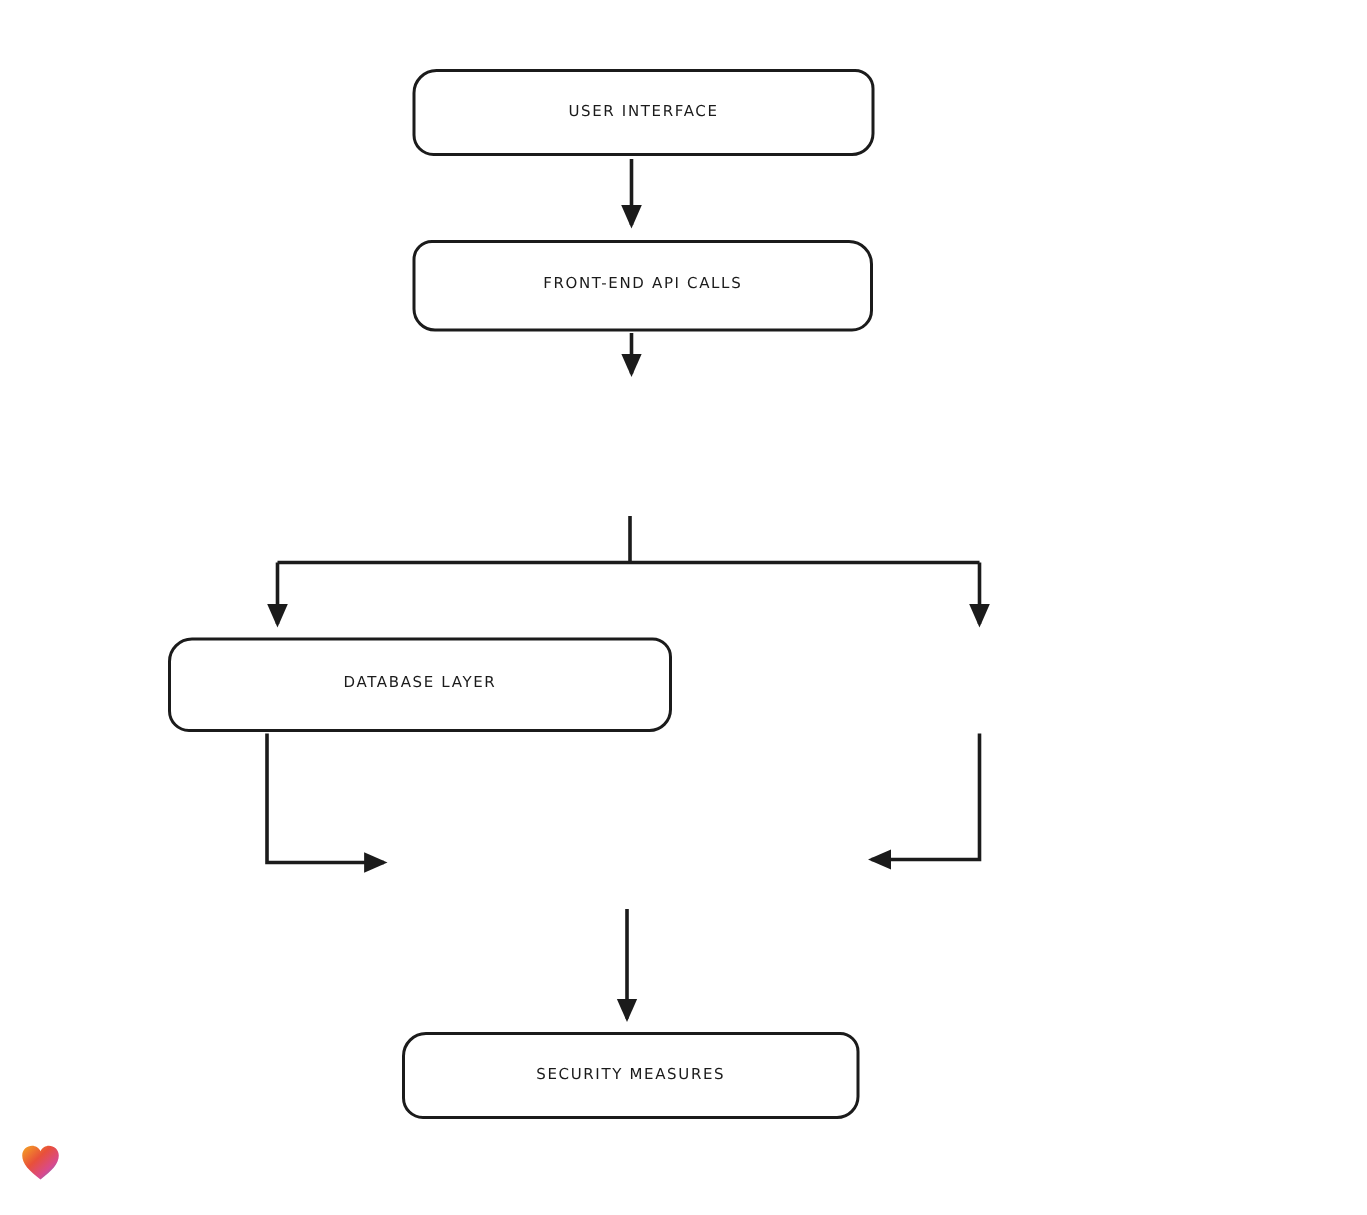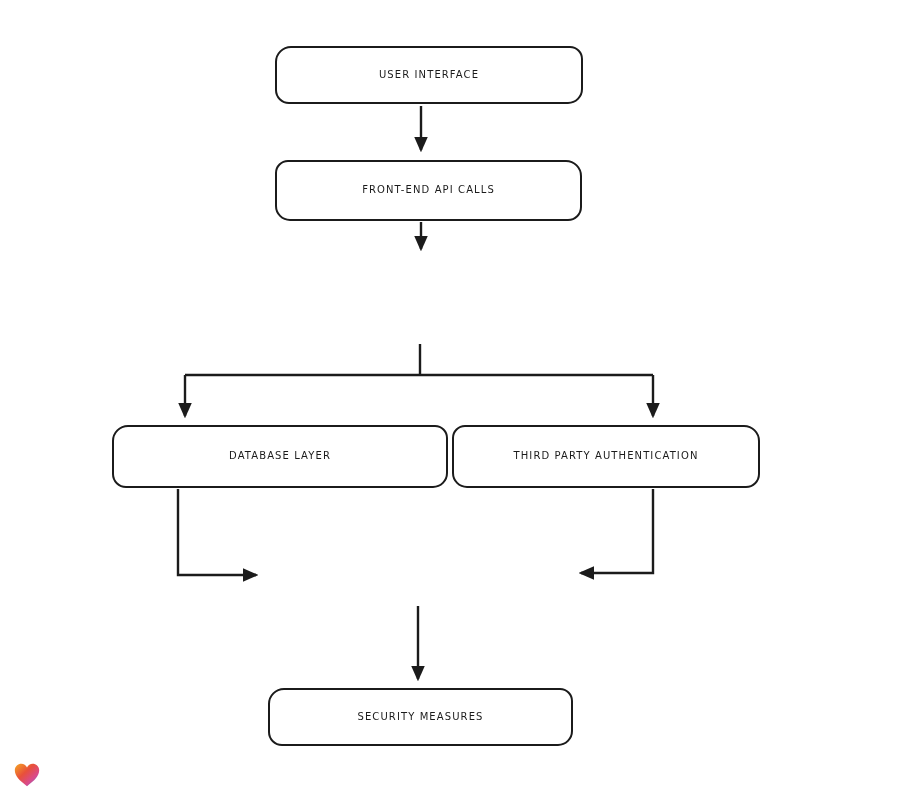--- a/index.html
+++ b/index.html
@@ -97,23 +97,20 @@
 
   <div class="node r2" id="node-frontend-api">
     <span>FRONT-END API CALLS</span>
   </div>
 
 
   <div class="node r1" id="node-database-layer">
     <span>DATABASE LAYER</span>
   </div>
 
-  <div class="node r2" id="node-third-party-auth">
-    <span>THIRD PARTY AUTHENTICATION</span>
-  </div>
 
 
   <div class="node r1" id="node-security-measures">
     <span>SECURITY MEASURES</span>
   </div>
 
   <svg id="brand-logo" viewBox="0 0 32 32" xmlns="http://www.w3.org/2000/svg">
     <defs>
       <linearGradient id="hg" x1="0" y1="0" x2="1" y2="1">
         <stop offset="0" stop-color="#f5a623"></stop>

